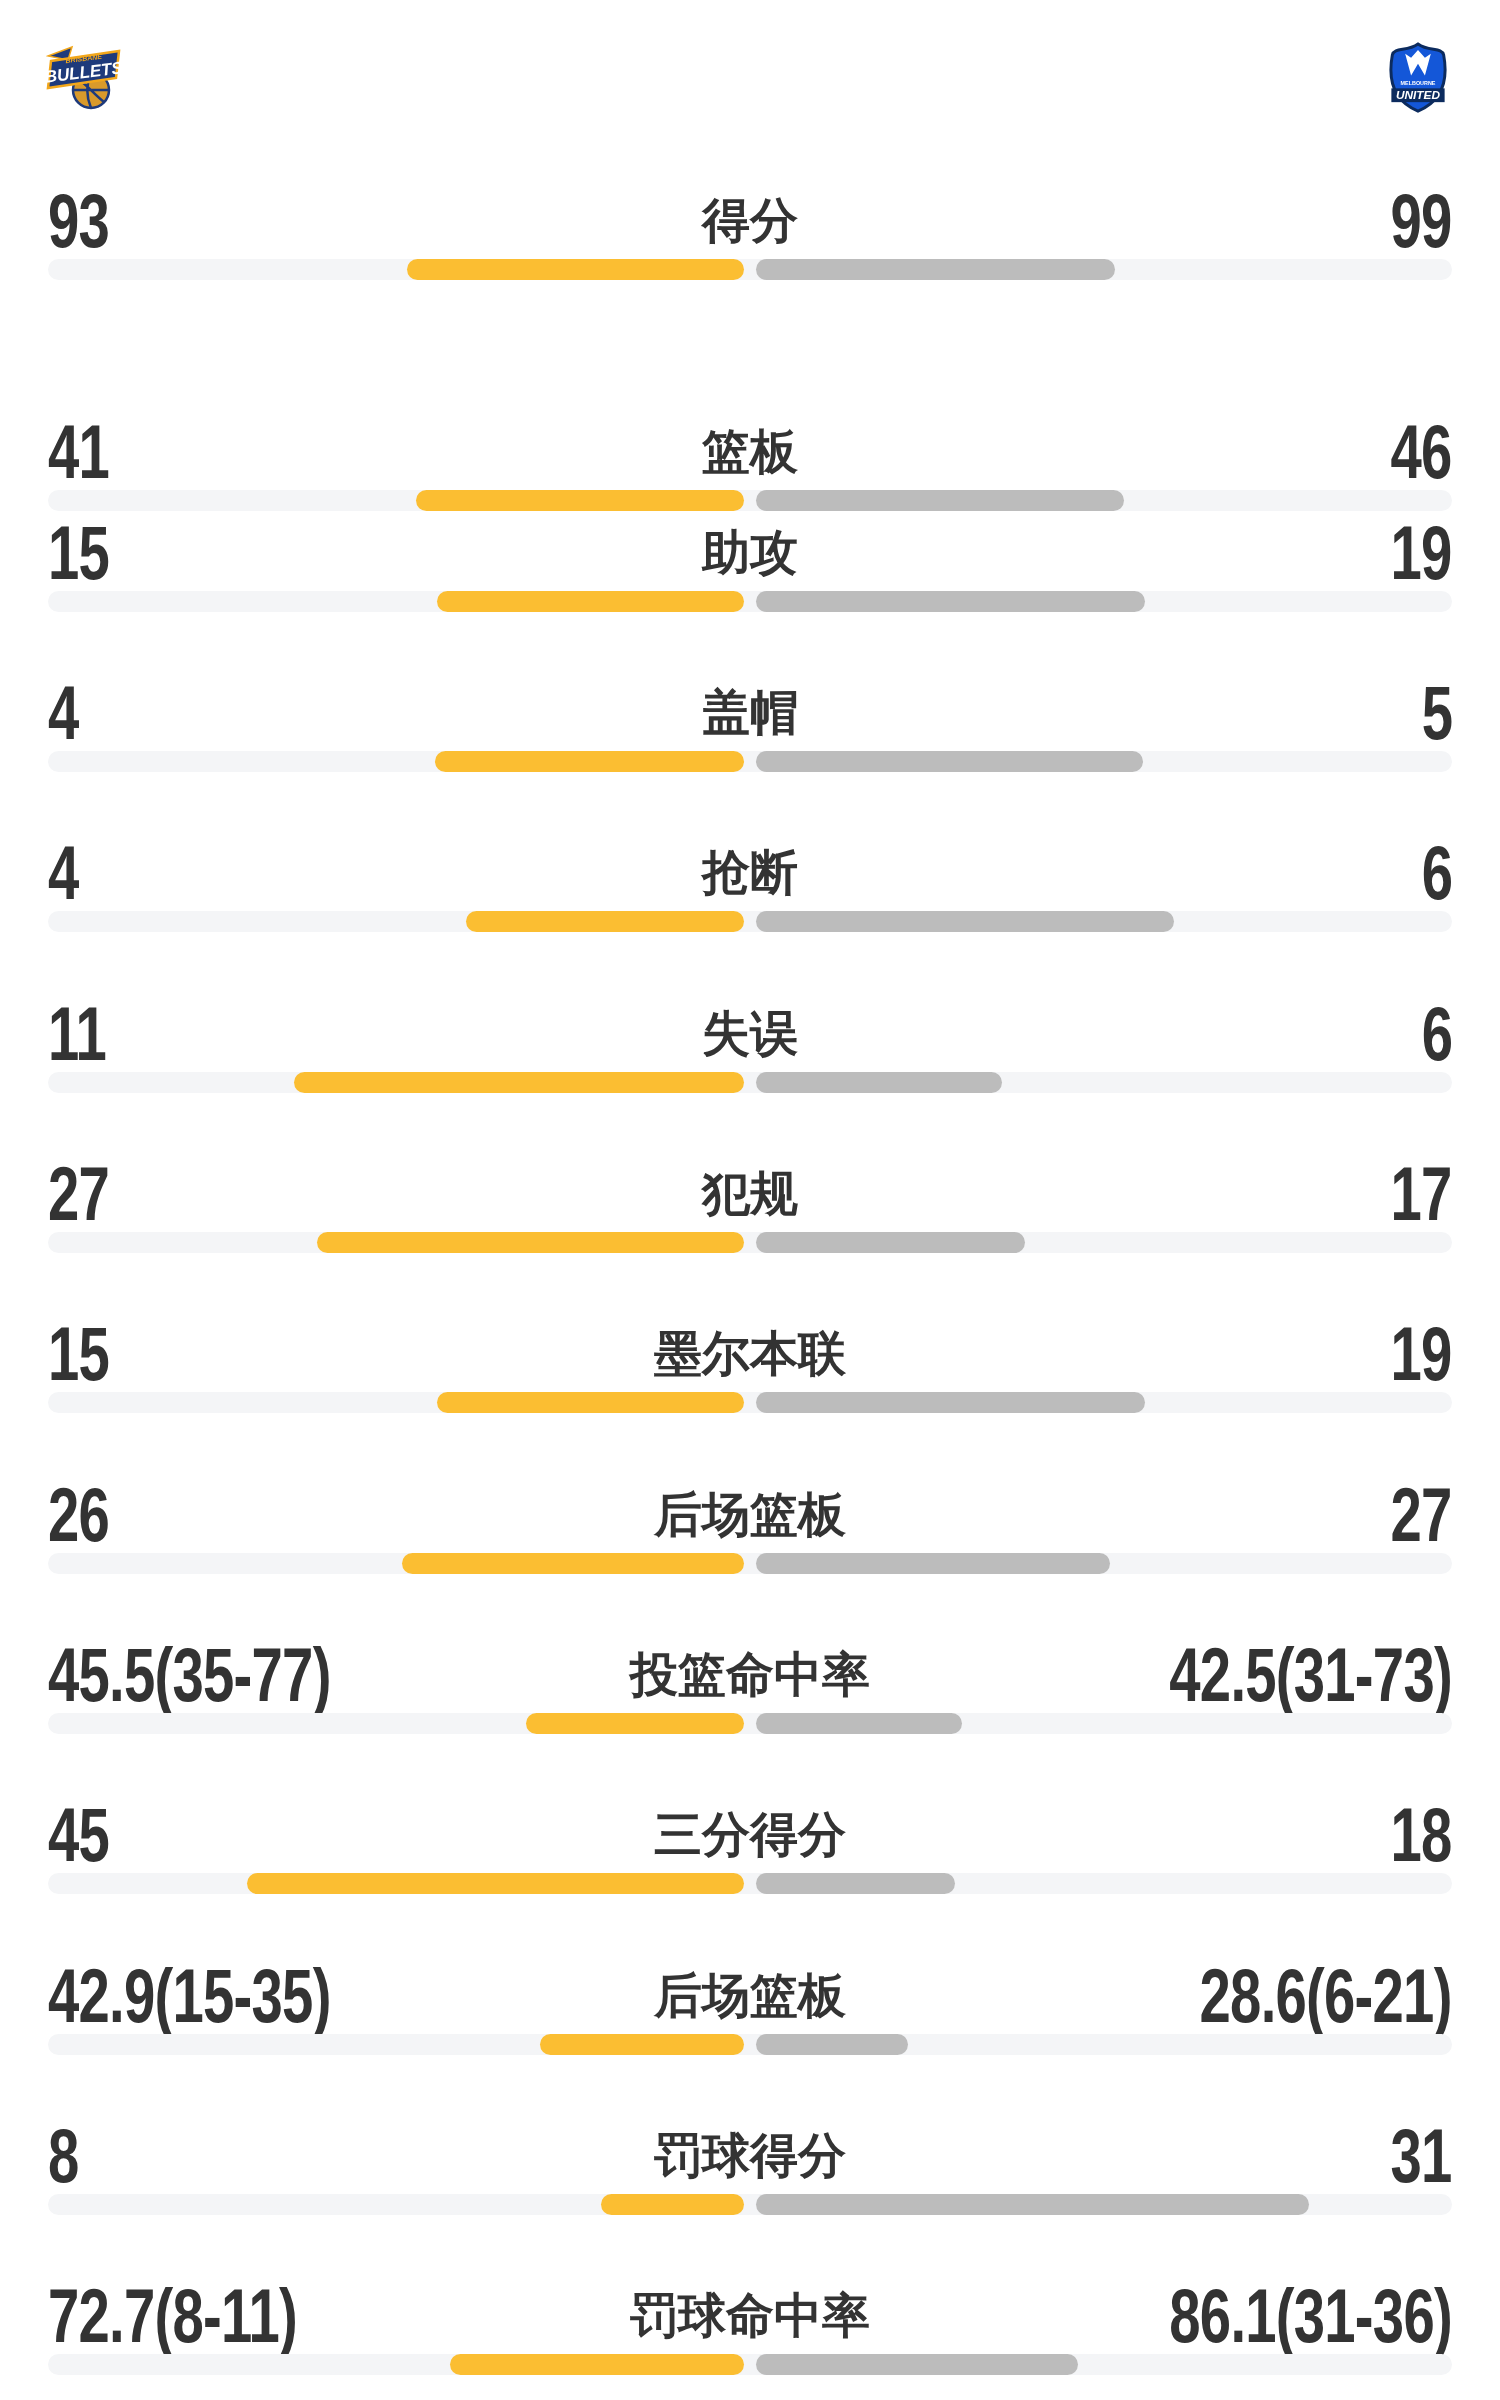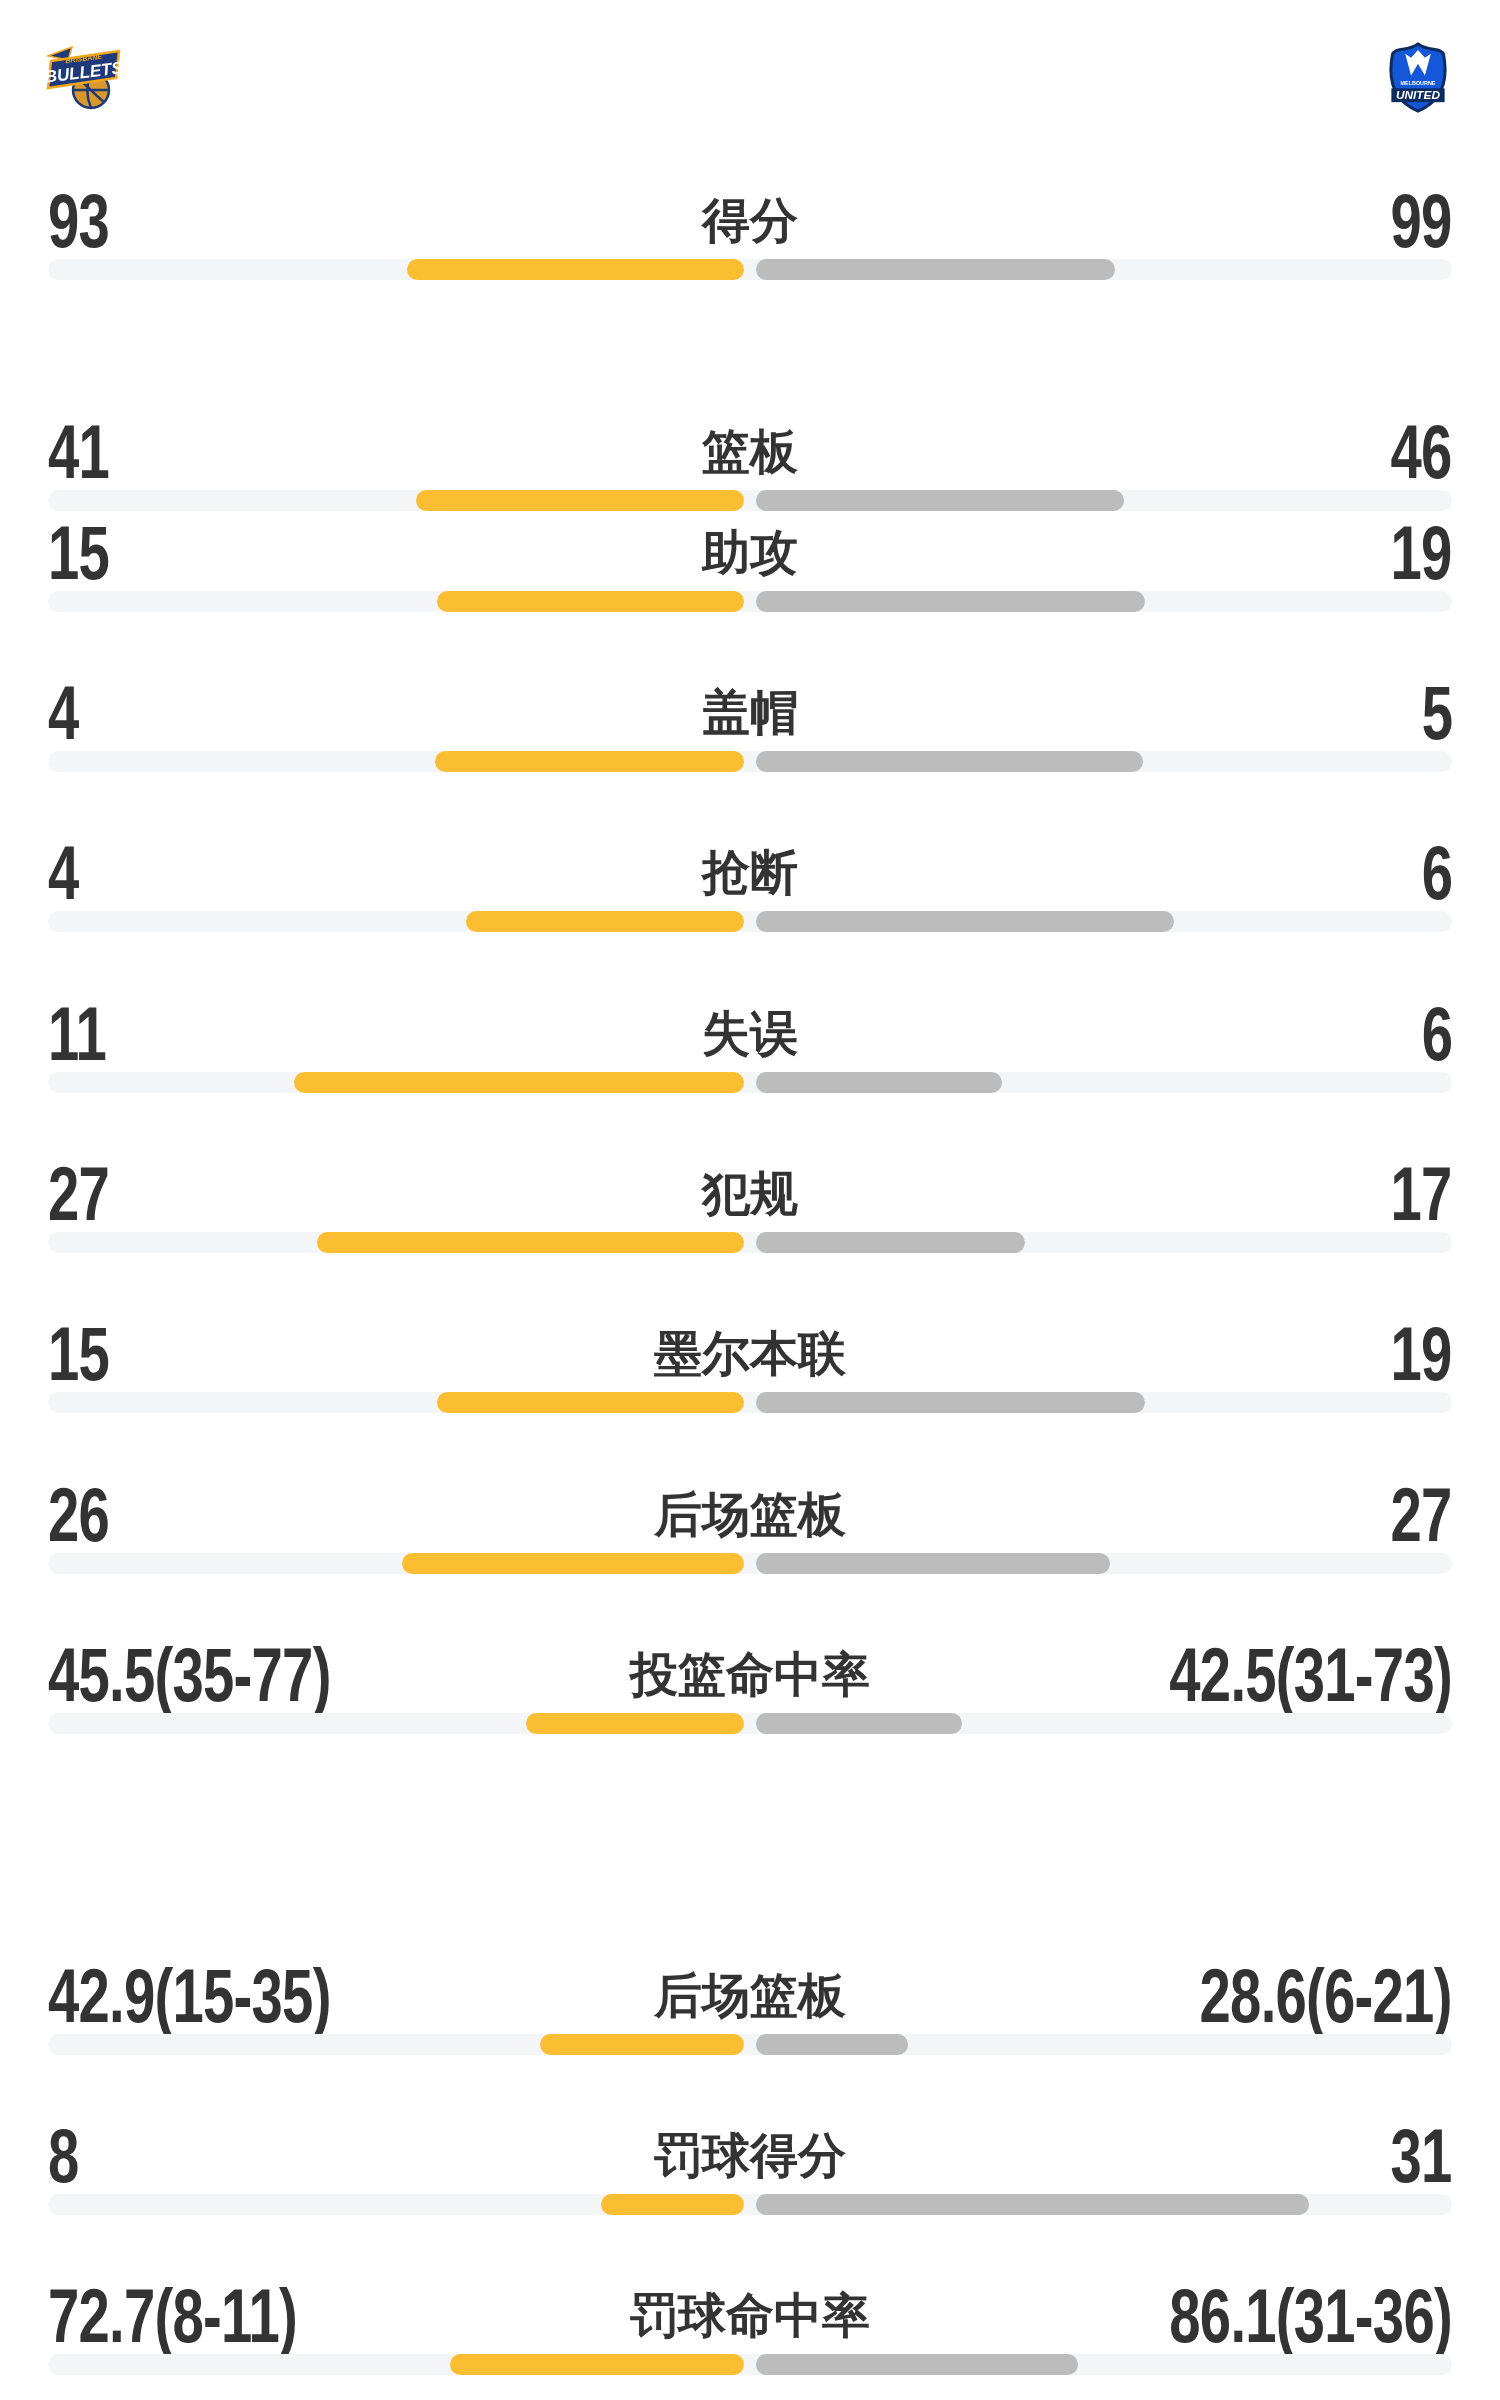--- a/index.html
+++ b/index.html
@@ -181,20 +181,31 @@
     <div class="stat-text">
       <span class="stat-val left">45.5(35-77)</span>
       <span class="stat-label">投篮命中率</span>
       <span class="stat-val right">42.5(31-73)</span>
     </div>
     <div class="track">
       <div class="bar home" style="--f: 0.313;"></div>
       <div class="bar away" style="--f: 0.296;"></div>
     </div>
   </div>
+    <div class="stat-row" style="top: 1800.3px;">
+    <div class="stat-text">
+      <span class="stat-val left">45</span>
+      <span class="stat-label">三分得分</span>
+      <span class="stat-val right">18</span>
+    </div>
+    <div class="track">
+      <div class="bar home" style="--f: 0.714;"></div>
+      <div class="bar away" style="--f: 0.286;"></div>
+    </div>
+  </div>
     <div class="stat-row" style="top: 1960.63px;">
     <div class="stat-text">
       <span class="stat-val left">42.9(15-35)</span>
       <span class="stat-label">后场篮板</span>
       <span class="stat-val right">28.6(6-21)</span>
     </div>
     <div class="track">
       <div class="bar home" style="--f: 0.293;"></div>
       <div class="bar away" style="--f: 0.218;"></div>
     </div>

